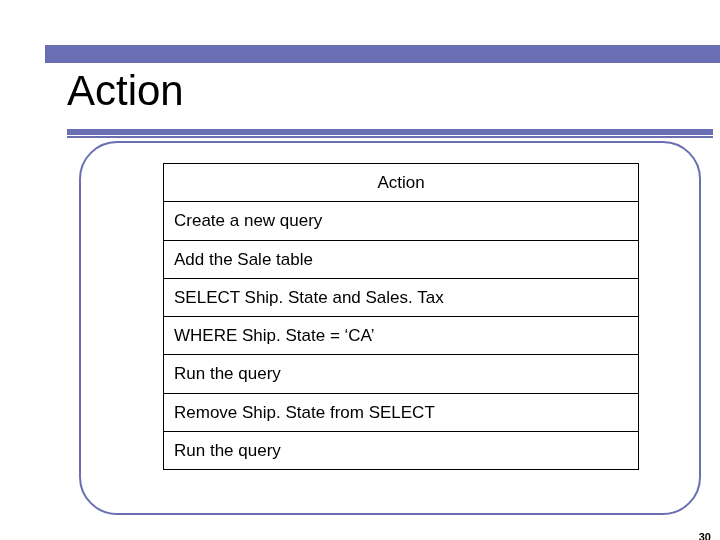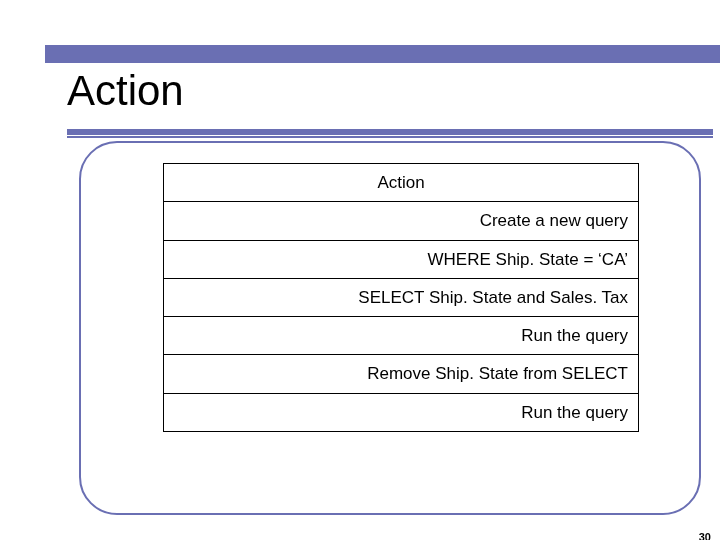--- a/index.html
+++ b/index.html
@@ -66,21 +66,21 @@
     width: 476px;
     border-collapse: collapse;
     background: #fff;
   }
   .table-wrap th,
   .table-wrap td {
     border: 1px solid #000;
     padding: 8px 10px 8px 10px;
     font-size: 17px;
     line-height: 1.25;
-    text-align: right;
+    text-align: left;
     font-weight: 400;
   }
   .table-wrap th {
     text-align: center;
     font-weight: 400;
   }
   .page-number {
     position: absolute;
     bottom: 12px;
     right: 24px;
@@ -106,24 +106,27 @@
   <thead>
     <tr>
       <th>Action</th>
     </tr>
   </thead>
   <tbody>
     <tr>
         <td>Create a new query</td>
       </tr>
     <tr>
-        <td>WHERE Ship. State = ‘CA’</td>
+        <td>Add the Sale table</td>
       </tr>
     <tr>
         <td>SELECT Ship. State and Sales. Tax</td>
+      </tr>
+    <tr>
+        <td>WHERE Ship. State = ‘CA’</td>
       </tr>
     <tr>
         <td>Run the query</td>
       </tr>
     <tr>
         <td>Remove Ship. State from SELECT</td>
       </tr>
     <tr>
         <td>Run the query</td>
       </tr>

